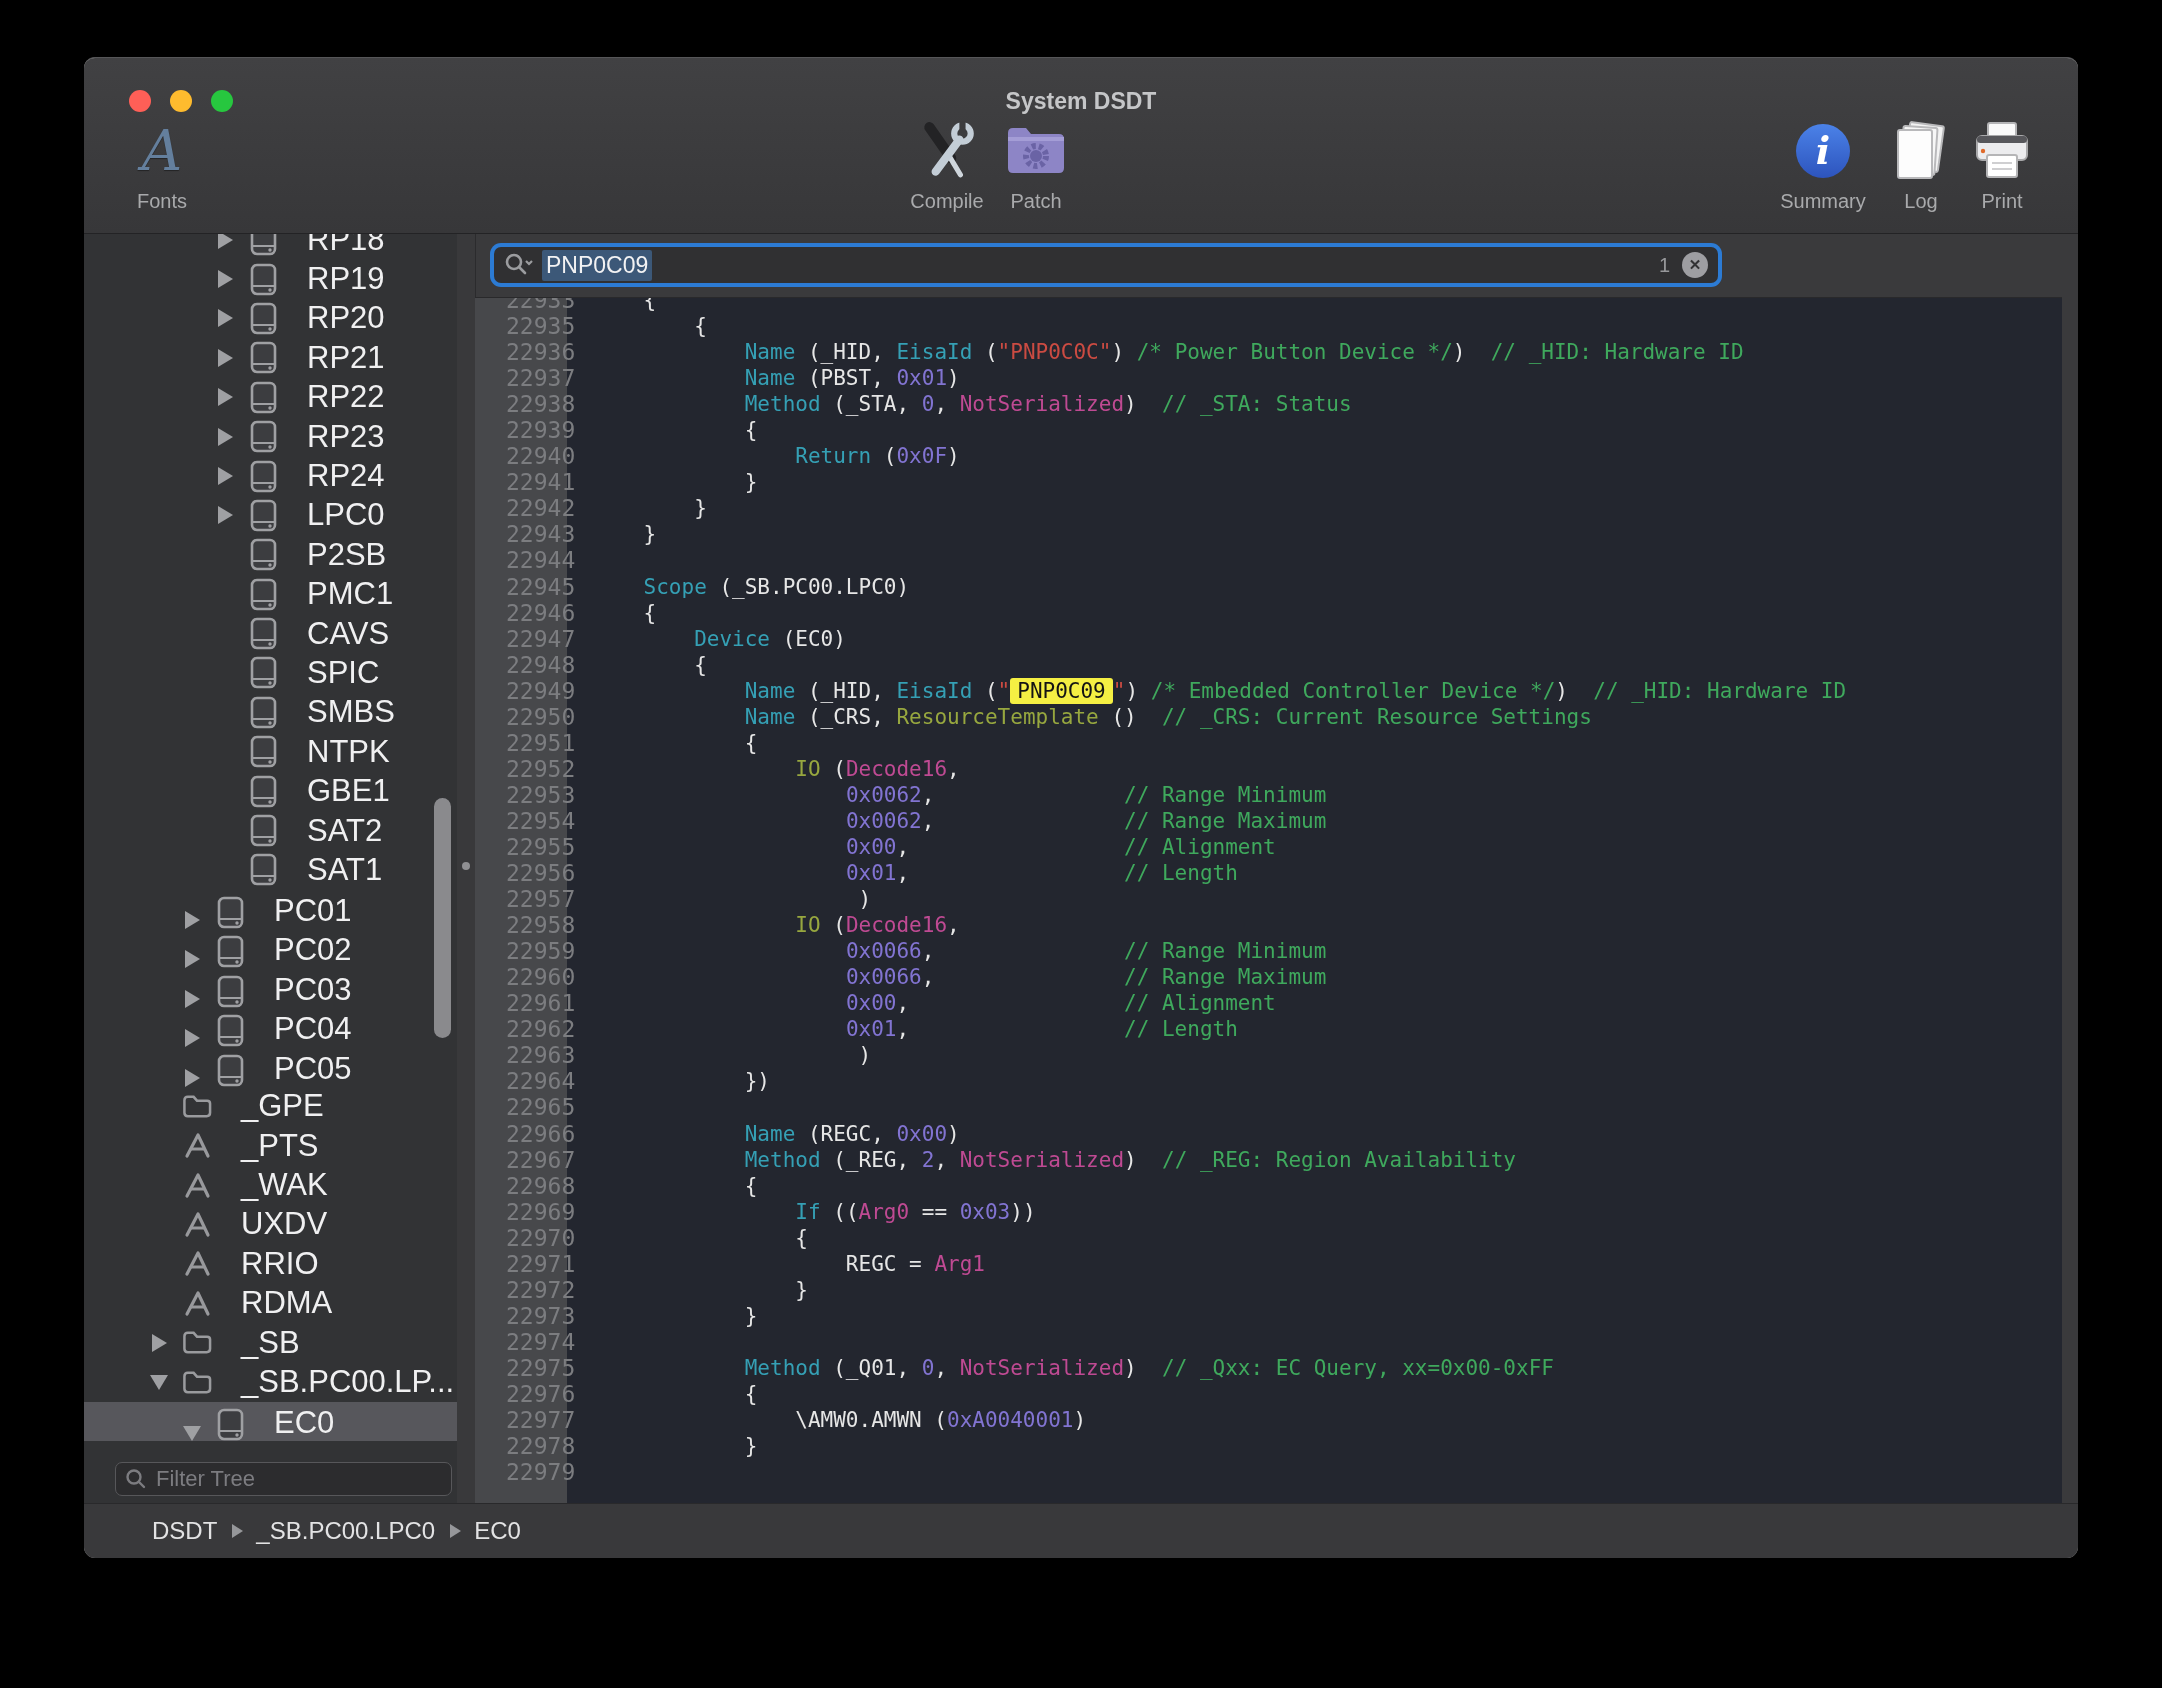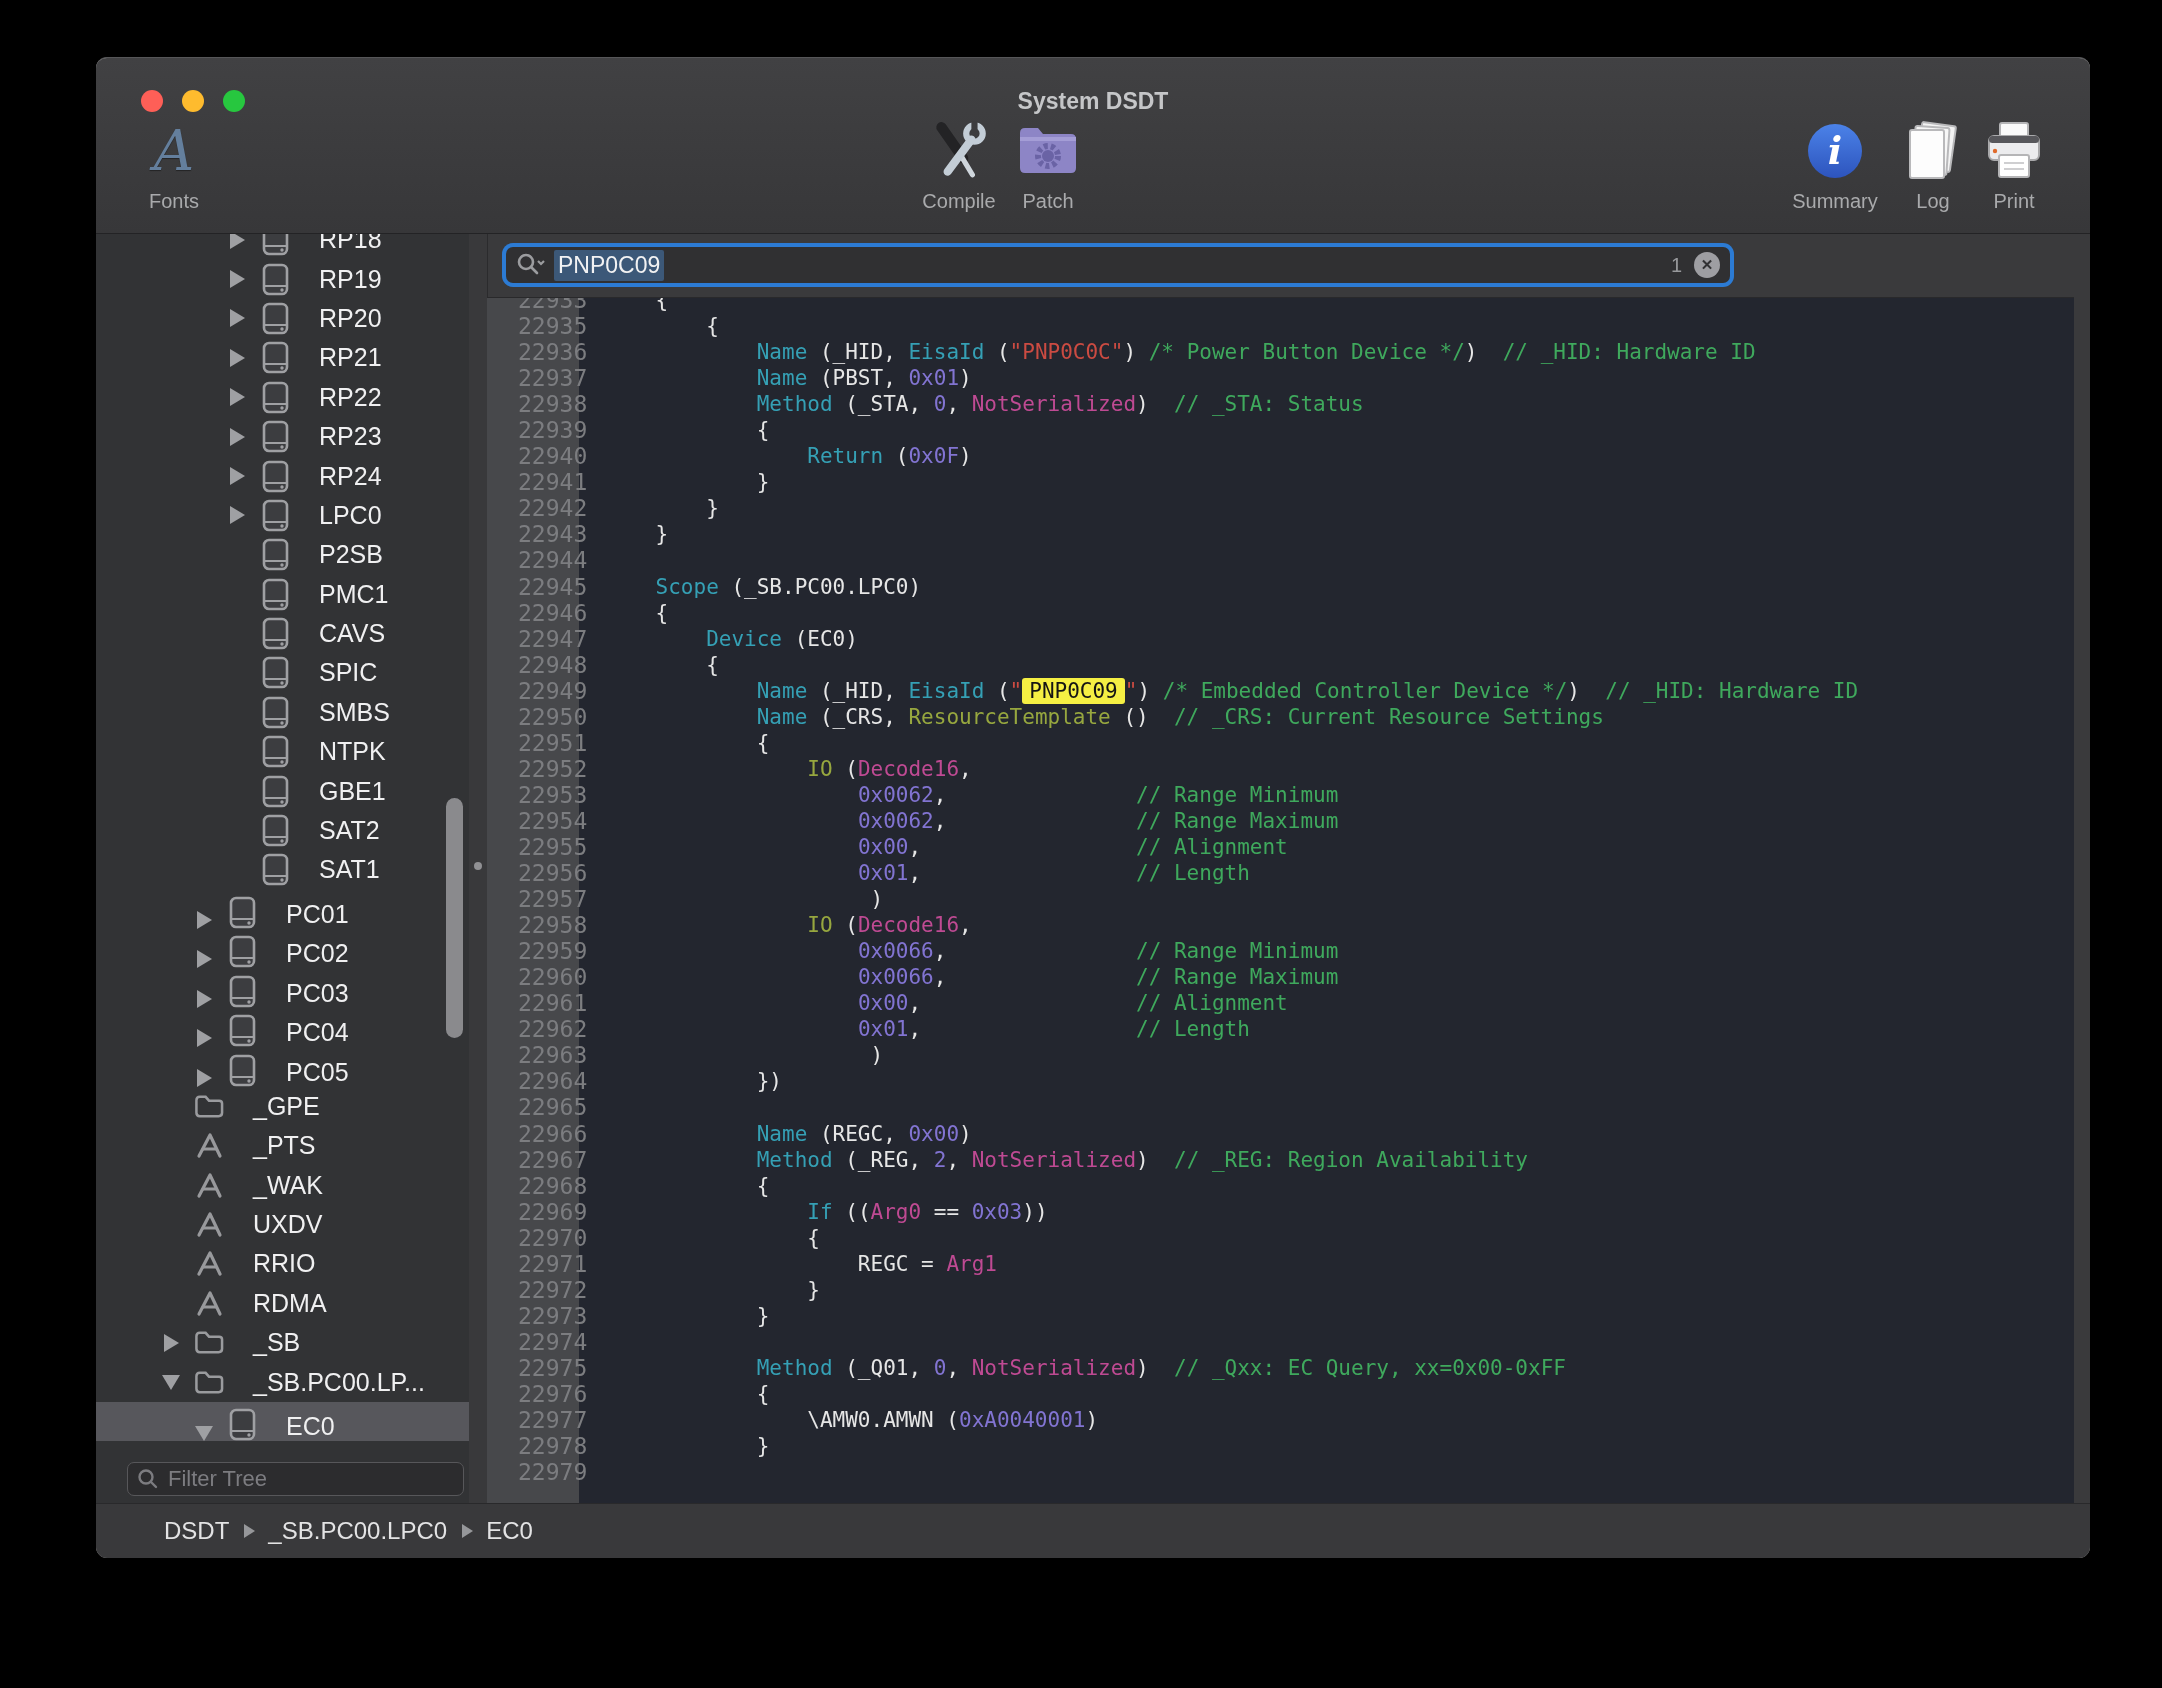--- a/index.html
+++ b/index.html
@@ -1,18 +1,18 @@
 <!DOCTYPE html>
 <html><head>
 <meta charset="utf-8">
 <style>
   html,body{margin:0;padding:0;background:#000;}
   .stage{position:relative;width:2162px;height:1688px;background:#000;overflow:hidden;
          font-family:"Liberation Sans",sans-serif;-webkit-font-smoothing:antialiased;}
-  .window{position:absolute;left:96px;top:57px;width:1994px;height:1500px;border-radius:11px;
+  .window{position:absolute;left:84px;top:57px;width:1994px;height:1500px;border-radius:11px;
           background:#a3a3a3;overflow:hidden;box-shadow:0 30px 80px rgba(0,0,0,.7);border-top:1px solid #565658;}
 
   
   .header{position:absolute;left:0;top:0;width:100%;height:175px;
           background:linear-gradient(#414143,#373739);border-bottom:1px solid #232325;}
   .traffic{position:absolute;top:32px;left:45px;display:flex;gap:19px;}
   .light{width:22px;height:22px;border-radius:50%;}
   .light.red{background:#fe5f57}.light.yellow{background:#febb2e}.light.green{background:#27c73f}
   .win-title{position:absolute;top:30px;left:0;width:100%;text-align:center;
              font-size:23px;font-weight:600;color:#c5c6c8;}
@@ -41,21 +41,21 @@
   .sidebar{position:absolute;left:0;top:176px;width:373px;height:1269px;background:#323335;overflow:hidden;}
   .tree{margin-top:-14px;}
   .tree-row{height:39.4px;display:flex;align-items:center;box-sizing:border-box;}
   .tree-row.selected{background:#57575c;}
   .tree-row.ind0{padding-left:62px;} .tree-row.ind1{padding-left:95px;align-items:flex-end;} .tree-row.ind2{padding-left:128px;}
   .tri{width:26px;display:flex;justify-content:center;flex:none;}
   .tri i{display:block;width:0;height:0;}
   .tri.right i{border-left:15px solid #9fa0a3;border-top:9px solid transparent;border-bottom:9px solid transparent;}
   .tri.down i{border-top:15px solid #9fa0a3;border-left:9px solid transparent;border-right:9px solid transparent;}
   .tree-icon{width:30px;margin-left:10px;display:flex;justify-content:center;flex:none;}
-  .tree-label{margin-left:29px;font-size:25px;color:#f0f0f1;white-space:nowrap;}
+  .tree-label{margin-left:29px;font-size:31px;color:#f0f0f1;white-space:nowrap;}
   .sb-scroll{position:absolute;left:350px;top:564px;width:17px;height:240px;border-radius:9px;background:#8a8a8d;}
   .filter-wrap{position:absolute;left:31px;top:1228px;width:337px;height:34px;background:#2c2c2e;border:1.5px solid #57575a;
                border-radius:7px;display:flex;align-items:center;box-sizing:border-box;padding:0 8px;}
   .filter-input{flex:1;background:transparent;border:none;outline:none;color:#d8d8d8;font-size:22px;
                 font-family:"Liberation Sans",sans-serif;min-width:0;}
   .filter-input::placeholder{color:#7c7c80;}
   .splitter{position:absolute;left:373px;top:176px;width:18px;height:1269px;background:#39393b;border-right:1px solid #2b2b2d;}
   .split-dot{position:absolute;left:5px;top:628px;width:8px;height:8px;border-radius:50%;background:#909093;}
 
   

